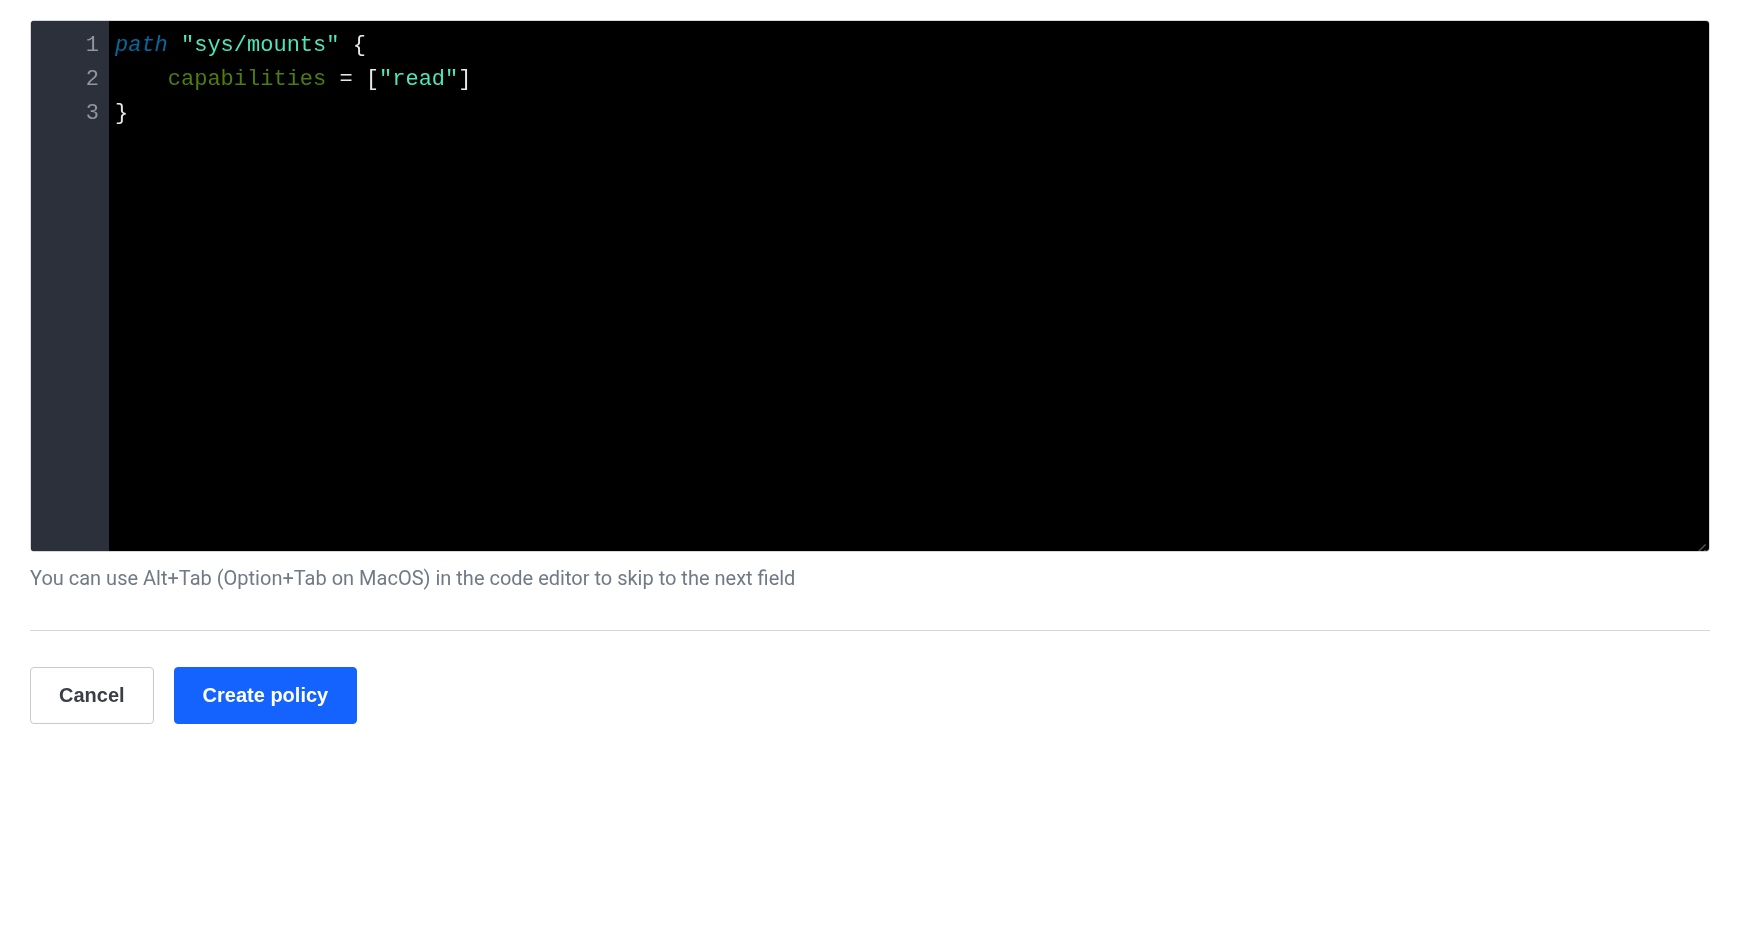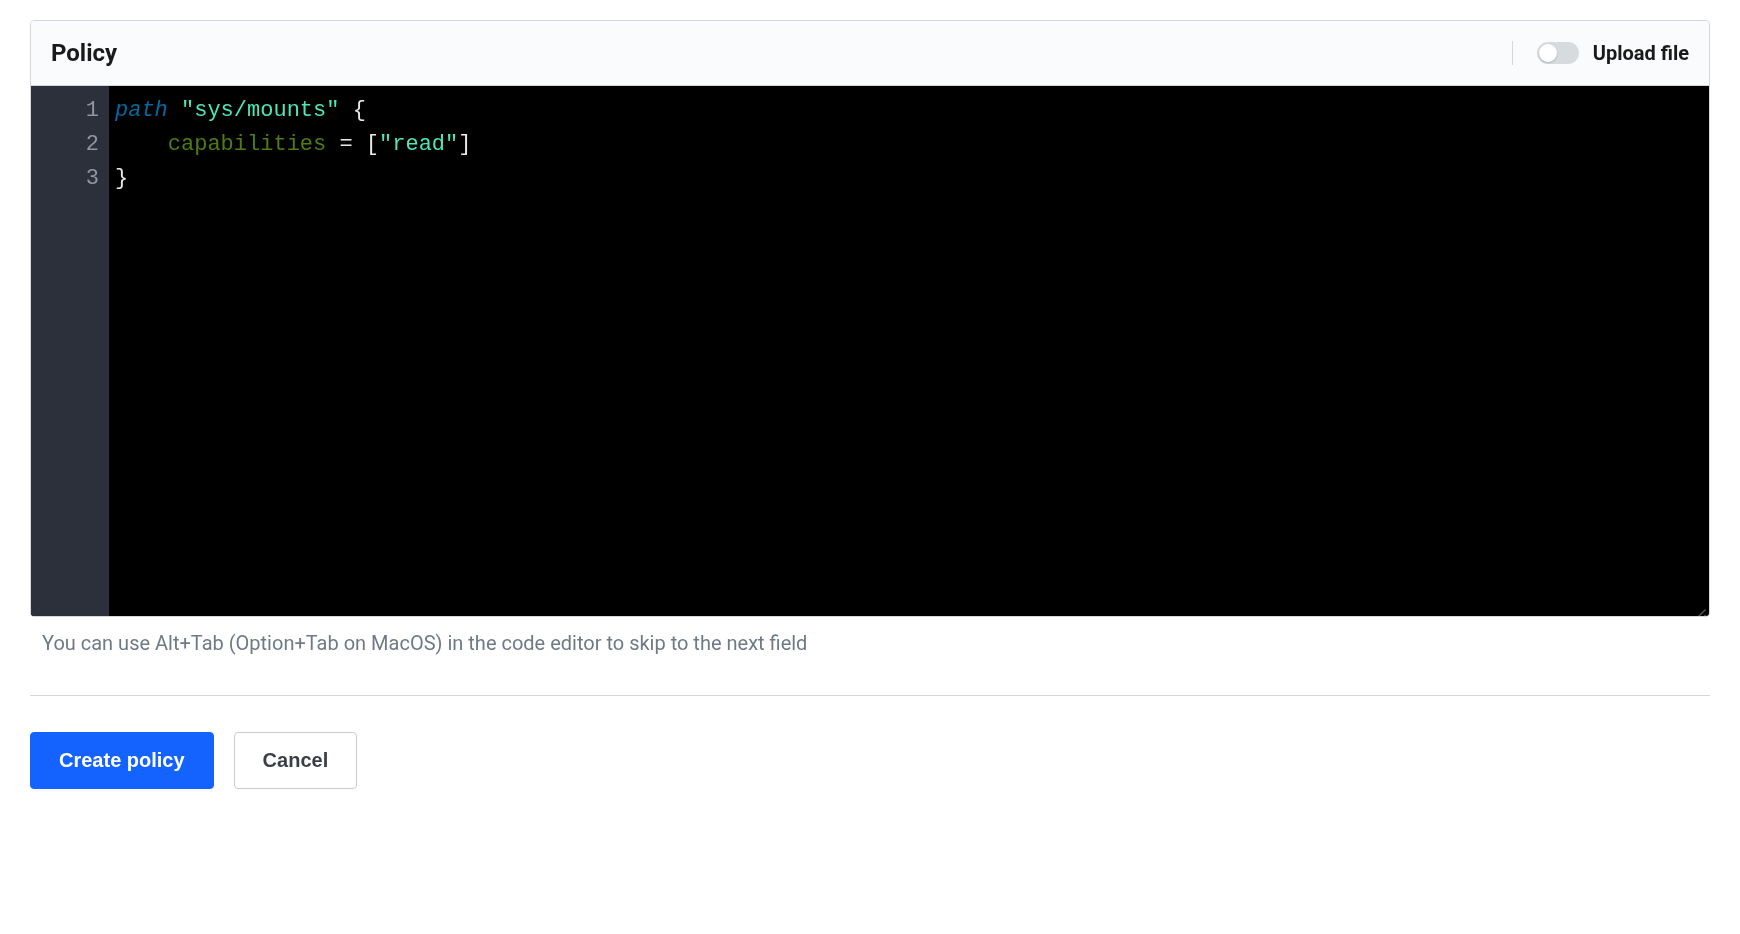--- a/index.html
+++ b/index.html
@@ -105,21 +105,20 @@
       bottom: 2px;
       width: 14px;
       height: 14px;
       opacity: 0.5;
     }
     .hint {
       margin-top: 14px;
       font-size: 20px;
       color: #707a86;
       font-weight: 400;
-      margin-left: 12px;
     }
     .divider {
       border: none;
       border-top: 1px solid #d4d7db;
       margin-top: 40px;
       margin-bottom: 36px;
     }
     .button-row {
       display: flex;
       gap: 20px;
@@ -140,30 +139,20 @@
     .btn-secondary {
       background: #fff;
       color: #3a3f47;
       border: 1px solid #c7cbd1;
     }
   </style>
 </head>
 <body>
 
 <div class="panel">
-  <div class="panel-header">
-    <div class="panel-title">Policy</div>
-    <div class="upload-section">
-      <div class="toggle">
-        <div class="toggle-track"></div>
-        <div class="toggle-knob"></div>
-      </div>
-      <div class="upload-label">Upload file</div>
-    </div>
-  </div>
 
   <div class="codeblock">
     <div class="gutter" id="gutter">
         <div>1</div>
         <div>2</div>
         <div>3</div>
       </div>
     <div class="code" id="code"><div class="code-line"><span class="tok-keyword">path</span><span class="tok-punct"> </span><span class="tok-string">"sys/mounts"</span><span class="tok-punct"> {</span></div><div class="code-line"><span class="tok-punct">    </span><span class="tok-ident">capabilities</span><span class="tok-punct"> = [</span><span class="tok-string">"read"</span><span class="tok-punct">]</span></div><div class="code-line"><span class="tok-punct">}</span></div></div>
     <div class="resize-handle">
       <svg viewBox="0 0 10 10" width="14" height="14">
@@ -172,15 +161,15 @@
       </svg>
     </div>
   </div>
 </div>
 
 <div class="hint">You can use Alt+Tab (Option+Tab on MacOS) in the code editor to skip to the next field</div>
 
 <hr class="divider">
 
 <div class="button-row">
+  <button class="btn btn-secondary">Cancel</button>
   <button class="btn btn-primary">Create policy</button>
-  <button class="btn btn-secondary">Cancel</button>
 </div>
 
 </body></html>

